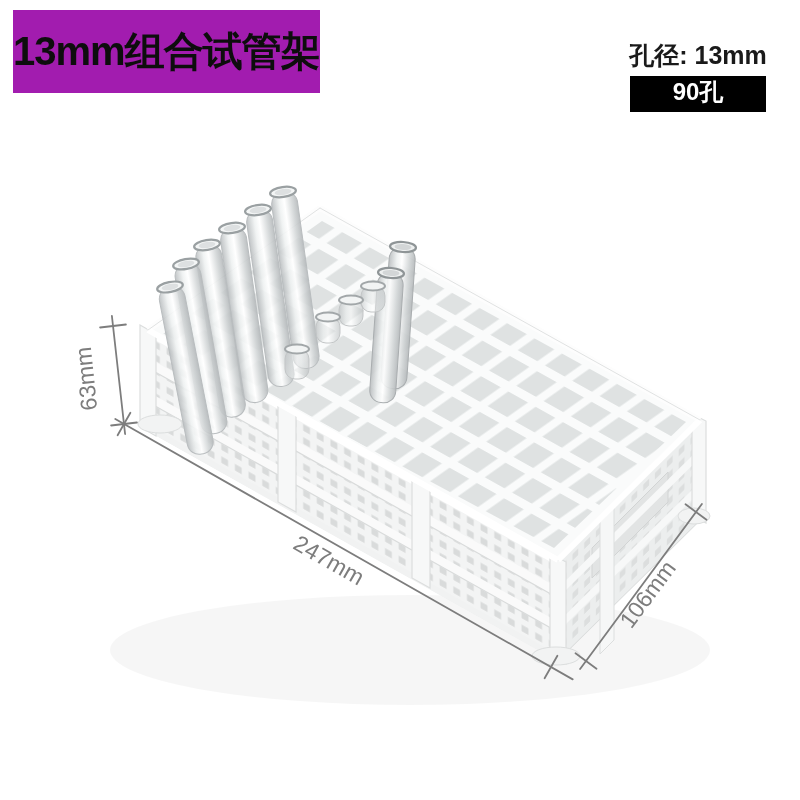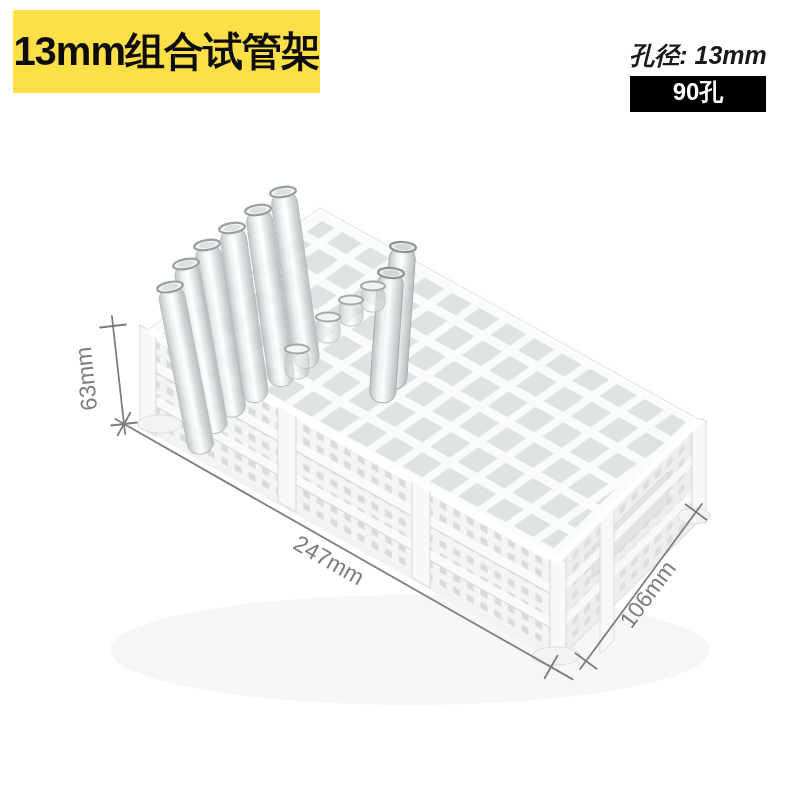--- a/index.html
+++ b/index.html
@@ -4,30 +4,30 @@
 <style>
   html,body{margin:0;padding:0;}
   body{
     width:800px;height:800px;position:relative;overflow:hidden;
     background:#ffffff;
     font-family:"Liberation Sans","DejaVu Sans",sans-serif;
   }
   .stage{position:absolute;inset:0;}
   .title-box{
     position:absolute;left:13px;top:10px;width:307px;height:83px;
-    background:#fde047;display:flex;align-items:center;justify-content:flex-end;
+    background:#a21caf;display:flex;align-items:center;justify-content:flex-start;
   }
   .title-box span{
     font-size:40px;font-weight:900;color:#0d0d0d;letter-spacing:-1px;white-space:nowrap;
   }
   .spec-box{
     position:absolute;left:628px;top:35px;width:140px;height:40px;
     background:#ffffff;display:flex;align-items:center;justify-content:center;
   }
-  .spec-box span{font-size:25px;font-weight:600;color:#1a1a1a;white-space:nowrap;font-style:italic;}
+  .spec-box span{font-size:25px;font-weight:600;color:#1a1a1a;white-space:nowrap;}
   .holes-badge{
     position:absolute;left:630px;top:76px;width:136px;height:36px;
     background:#000000;display:flex;justify-content:center;
   }
   .holes-badge span{font-size:24px;font-weight:700;color:#ffffff;white-space:nowrap;}
   svg{position:absolute;inset:0;}
   .dim-text{
     font-family:"Liberation Sans","DejaVu Sans",sans-serif;
     font-size:23px;fill:#7d7d7d;
   }

